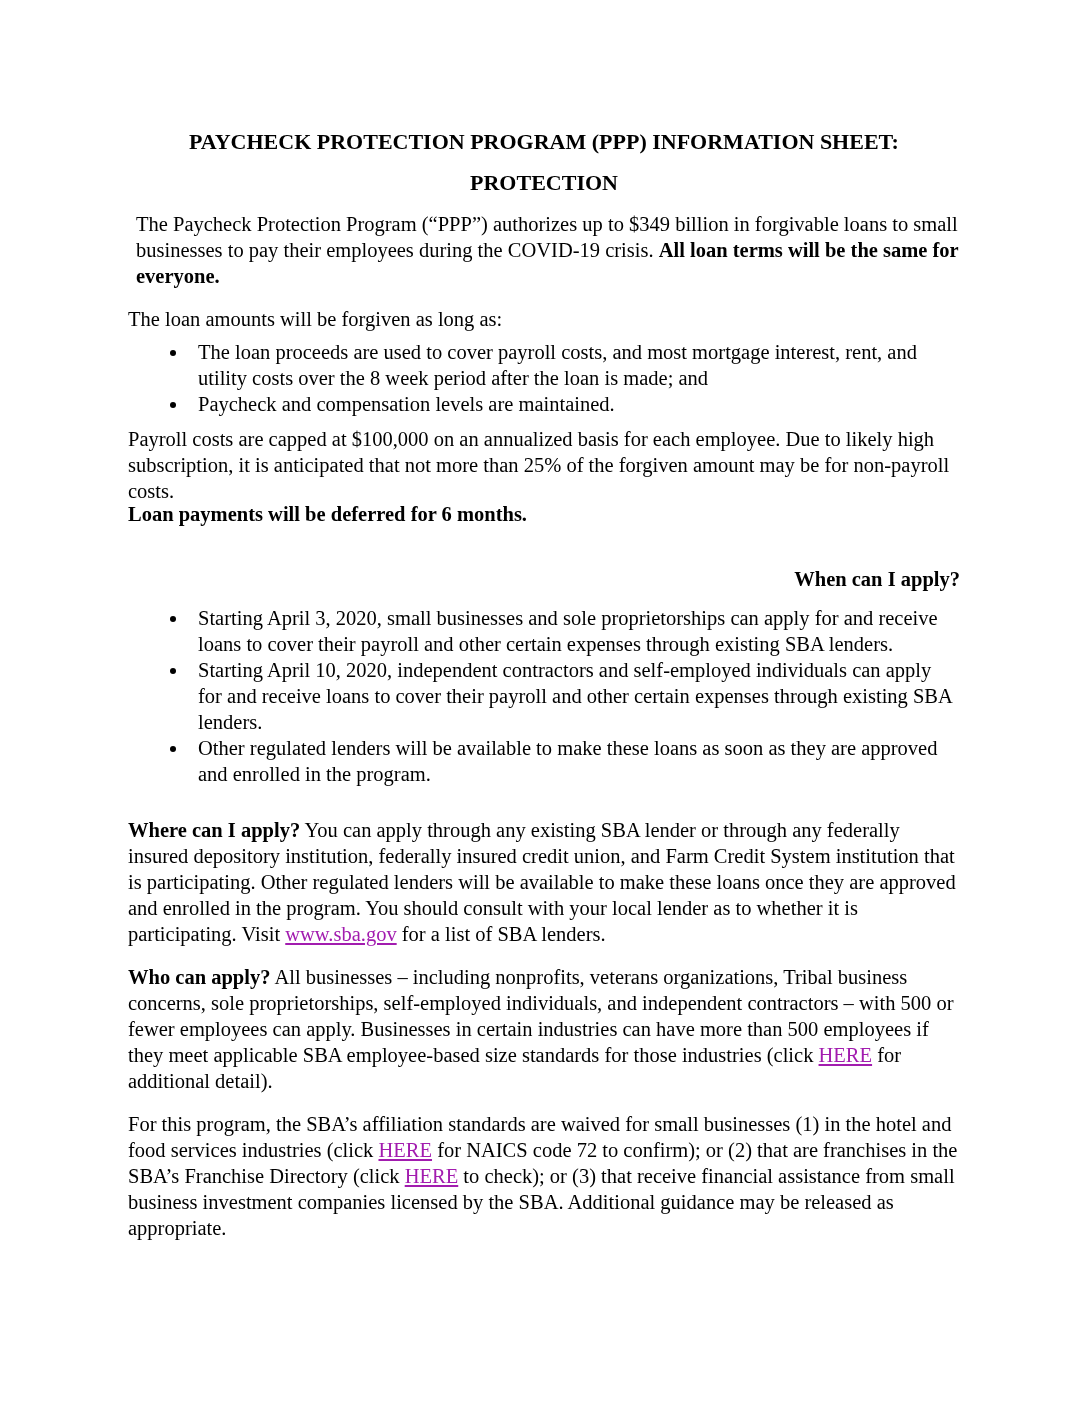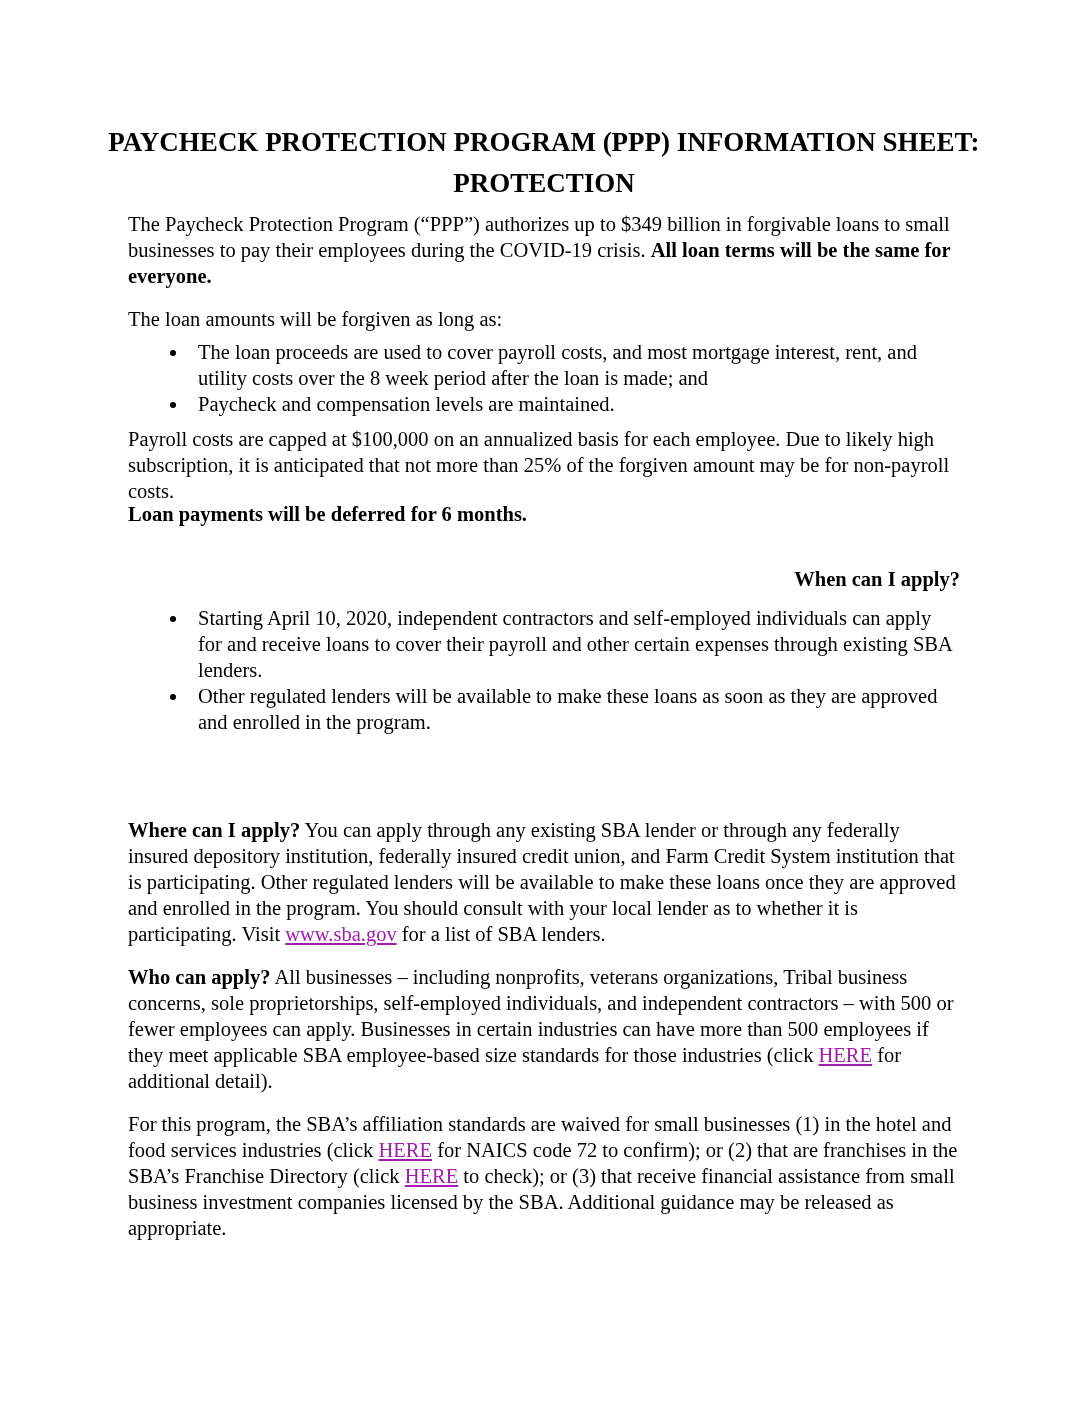--- a/index.html
+++ b/index.html
@@ -4,57 +4,58 @@
   <style>
     html, body { margin: 0; padding: 0; background: #ffffff; }
     body { width: 1088px; height: 1408px; position: relative; overflow: hidden; }
     .page {
       position: absolute; left: 0; top: 0; width: 1088px; height: 1408px;
       font-family: "Liberation Serif", "DejaVu Serif", serif;
       color: #000000; font-size: 20.5px; line-height: 26px;
     }
     .title {
       position: absolute; left: 0; width: 1088px; text-align: center;
-      font-weight: bold; font-size: 27px; line-height: 26px;
+      font-weight: bold; font-size: 22px; line-height: 26px;
     }
     .t1 { top: 129px; }
     .t2 { top: 170px; }
     .para { position: absolute; left: 128px; width: 832px; margin: 0; }
     .bullets { position: absolute; left: 128px; width: 832px; margin: 0; padding: 0; list-style: none; }
     .bullets li { position: relative; padding-left: 70px; margin: 0; }
     .bullets li .dot {
       position: absolute; left: 42px; top: 11px; width: 6px; height: 6px;
       background: #000; border-radius: 50%;
     }
     b { font-weight: bold; }
     a.link { color: #a21caf; text-decoration: underline; }
   </style>
 </head>
 <body>
 
 <div class="page">
   <div class="title t1">PAYCHECK PROTECTION PROGRAM (PPP) INFORMATION SHEET:</div>
   <div class="title t2">PROTECTION</div>
 
-  <p class="para" style="top:211px;"><span>The Paycheck Protection Program (“PPP”) authorizes up to $349 billion in forgivable loans to small businesses to pay their employees during the COVID-19 crisis. </span><b>All loan terms will be the same for everyone.</b></p>
+  <p class="para" style="top:211px;margin-left:8px;"><span>The Paycheck Protection Program (“PPP”) authorizes up to $349 billion in forgivable loans to small businesses to pay their employees during the COVID-19 crisis. </span><b>All loan terms will be the same for everyone.</b></p>
 
   <p class="para" style="top:306px;">The loan amounts will be forgiven as long as:</p>
 
   <ul class="bullets" style="top:339px;">
     <li><span class="dot"></span><span>The loan proceeds are used to cover payroll costs, and most mortgage interest, rent, and utility costs over the 8 week period after the loan is made; and</span></li>
     <li><span class="dot"></span><span>Paycheck and compensation levels are maintained.</span></li>
   </ul>
 
   <p class="para" style="top:426px;">Payroll costs are capped at $100,000 on an annualized basis for each employee. Due to likely high subscription, it is anticipated that not more than 25% of the forgiven amount may be for non-payroll costs.</p>
 
   <p class="para" style="top:501px;font-weight:bold;">Loan payments will be deferred for 6 months.</p>
 
   <p class="para" style="top:566px;text-align:right;"><b>When can I apply?</b></p>
 
   <ul class="bullets" style="top:605px;">
+    <li><span class="dot"></span><span>Starting April 3, 2020, small businesses and sole proprietorships can apply for and receive loans to cover their payroll and other certain expenses through existing SBA lenders.</span></li>
     <li><span class="dot"></span><span>Starting April 10, 2020, independent contractors and self-employed individuals can apply for and receive loans to cover their payroll and other certain expenses through existing SBA lenders.</span></li>
     <li><span class="dot"></span><span>Other regulated lenders will be available to make these loans as soon as they are approved and enrolled in the program.</span></li>
   </ul>
 
   <p class="para" style="top:817px;"><b>Where can I apply?</b><span> You can apply through any existing SBA lender or through any federally insured depository institution, federally insured credit union, and Farm Credit System institution that is participating. Other regulated lenders will be available to make these loans once they are approved and enrolled in the program. You should consult with your local lender as to whether it is participating. Visit </span><a class="link">www.sba.gov</a><span> for a list of SBA lenders.</span></p>
 
   <p class="para" style="top:964px;"><b>Who can apply?</b><span> All businesses – including nonprofits, veterans organizations, Tribal business concerns, sole proprietorships, self-employed individuals, and independent contractors – with 500 or fewer employees can apply. Businesses in certain industries can have more than 500 employees if they meet applicable SBA employee-based size standards for those industries (click </span><a class="link">HERE</a><span> for additional detail).</span></p>
 
   <p class="para" style="top:1111px;"><span>For this program, the SBA’s affiliation standards are waived for small businesses (1) in the hotel and food services industries (click </span><a class="link">HERE</a><span> for NAICS code 72 to confirm); or (2) that are franchises in the SBA’s Franchise Directory (click </span><a class="link">HERE</a><span> to check); or (3) that receive financial assistance from small business investment companies licensed by the SBA. Additional guidance may be released as appropriate.</span></p>
 </div>

